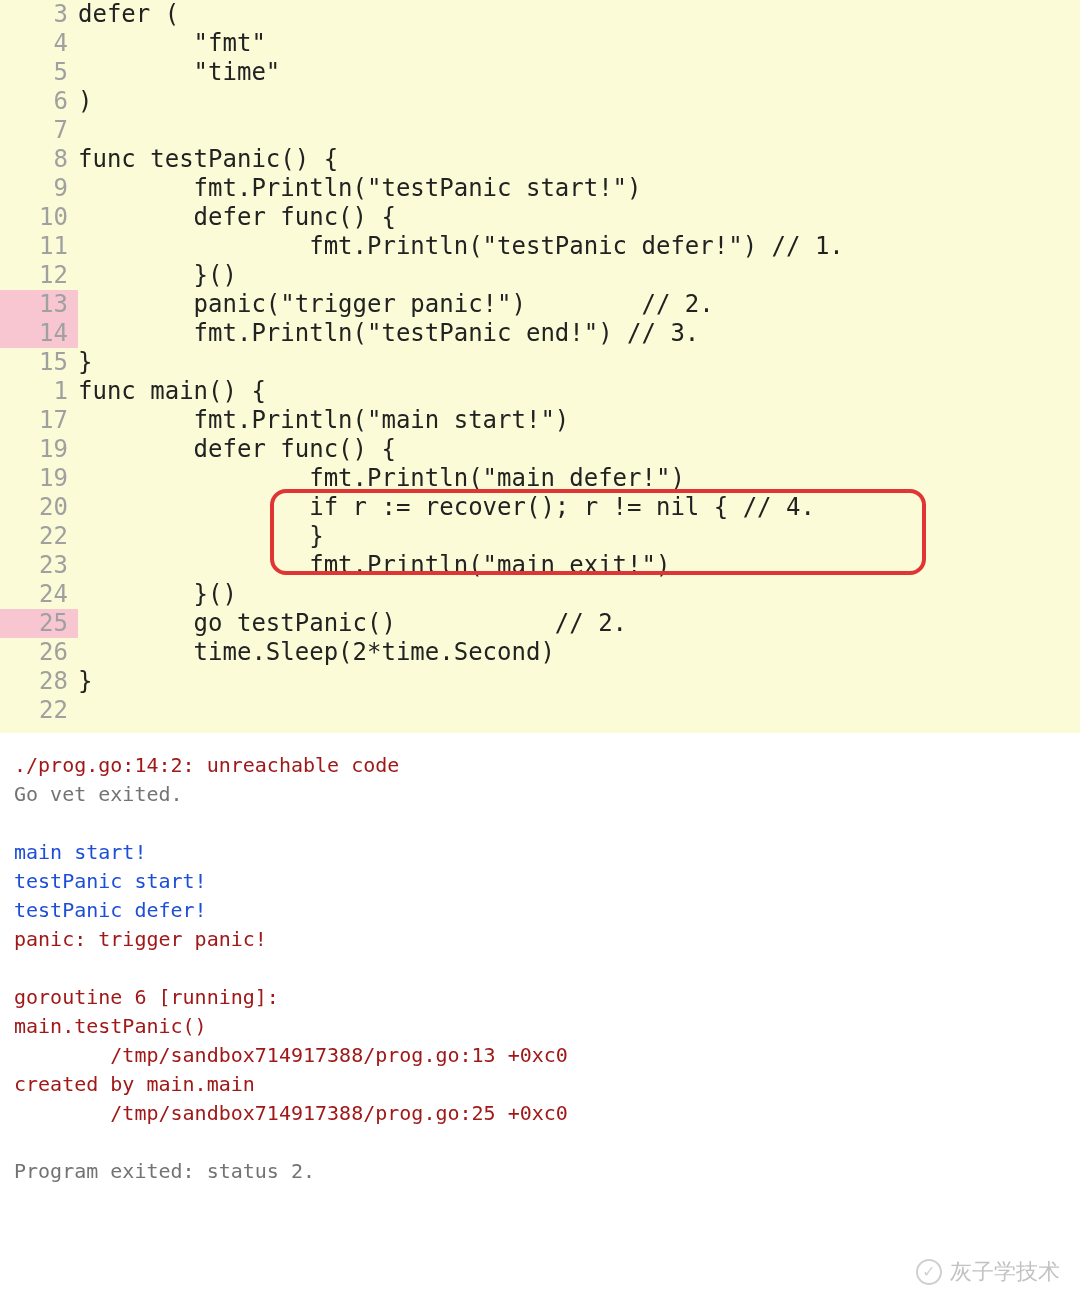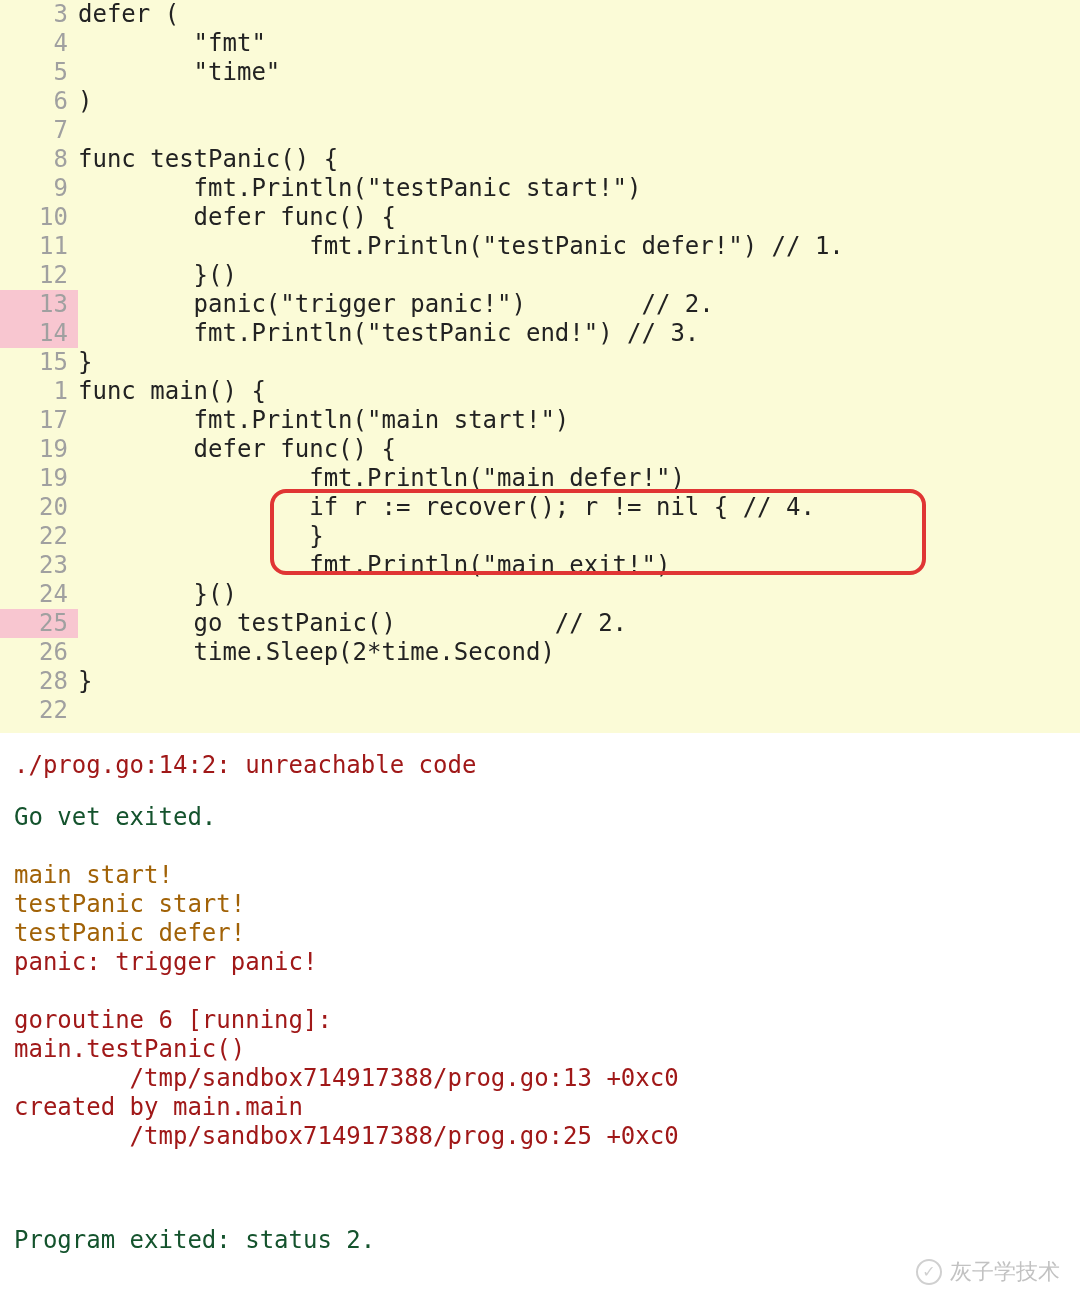--- a/index.html
+++ b/index.html
@@ -36,27 +36,27 @@
     color: #222;
   }
   .hlbox {
     position: absolute;
     border: 4px solid #e03534;
     border-radius: 16px;
     pointer-events: none;
   }
   .terminal {
     padding: 18px 14px 0 14px;
-    font-size: 24px;
+    font-size: 20px;
     line-height: 29px;
     white-space: pre;
   }
-  .t-line { color: #a16207; }
+  .t-line { color: #1d4ed8; }
   .t-red  { color: #a01818; }
-  .t-gray { color: #14532d; margin-top: 23px; }
+  .t-gray { color: #737373; }
   .watermark {
     position: absolute;
     right: 20px;
     bottom: 30px;
     display: flex;
     align-items: center;
     gap: 8px;
     color: #b8b8b8;
     font-family: sans-serif;
     font-size: 22px;

